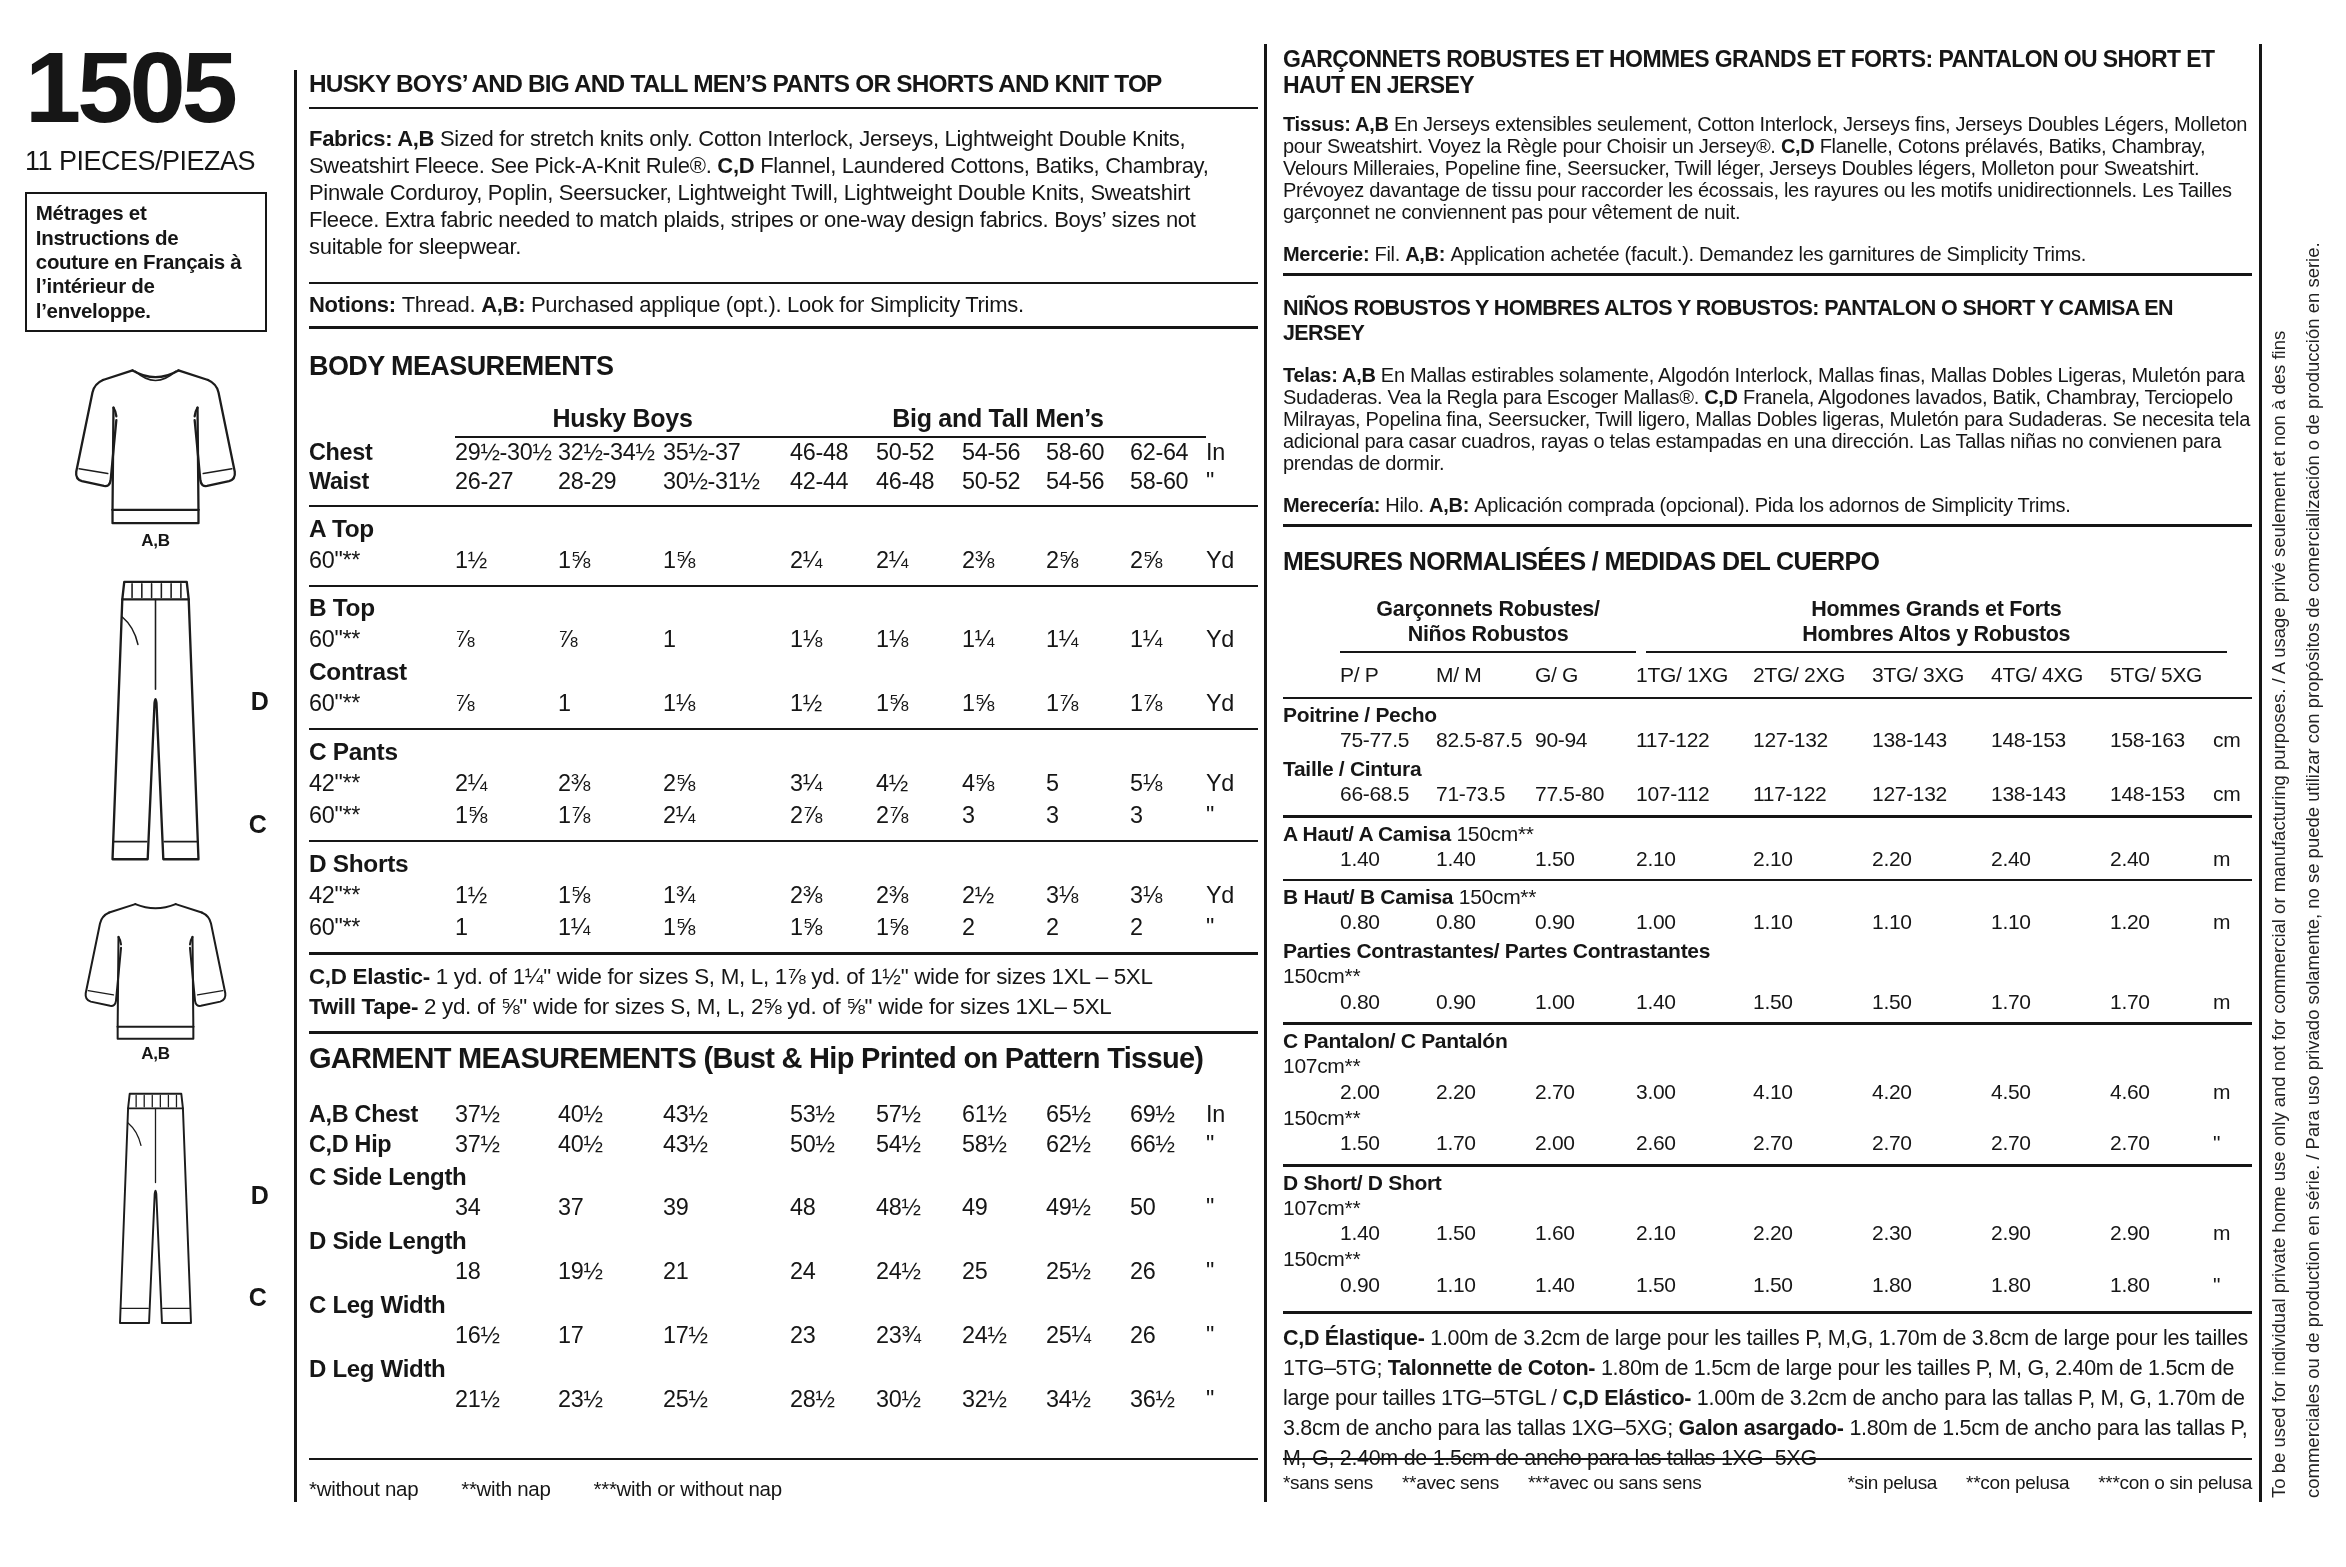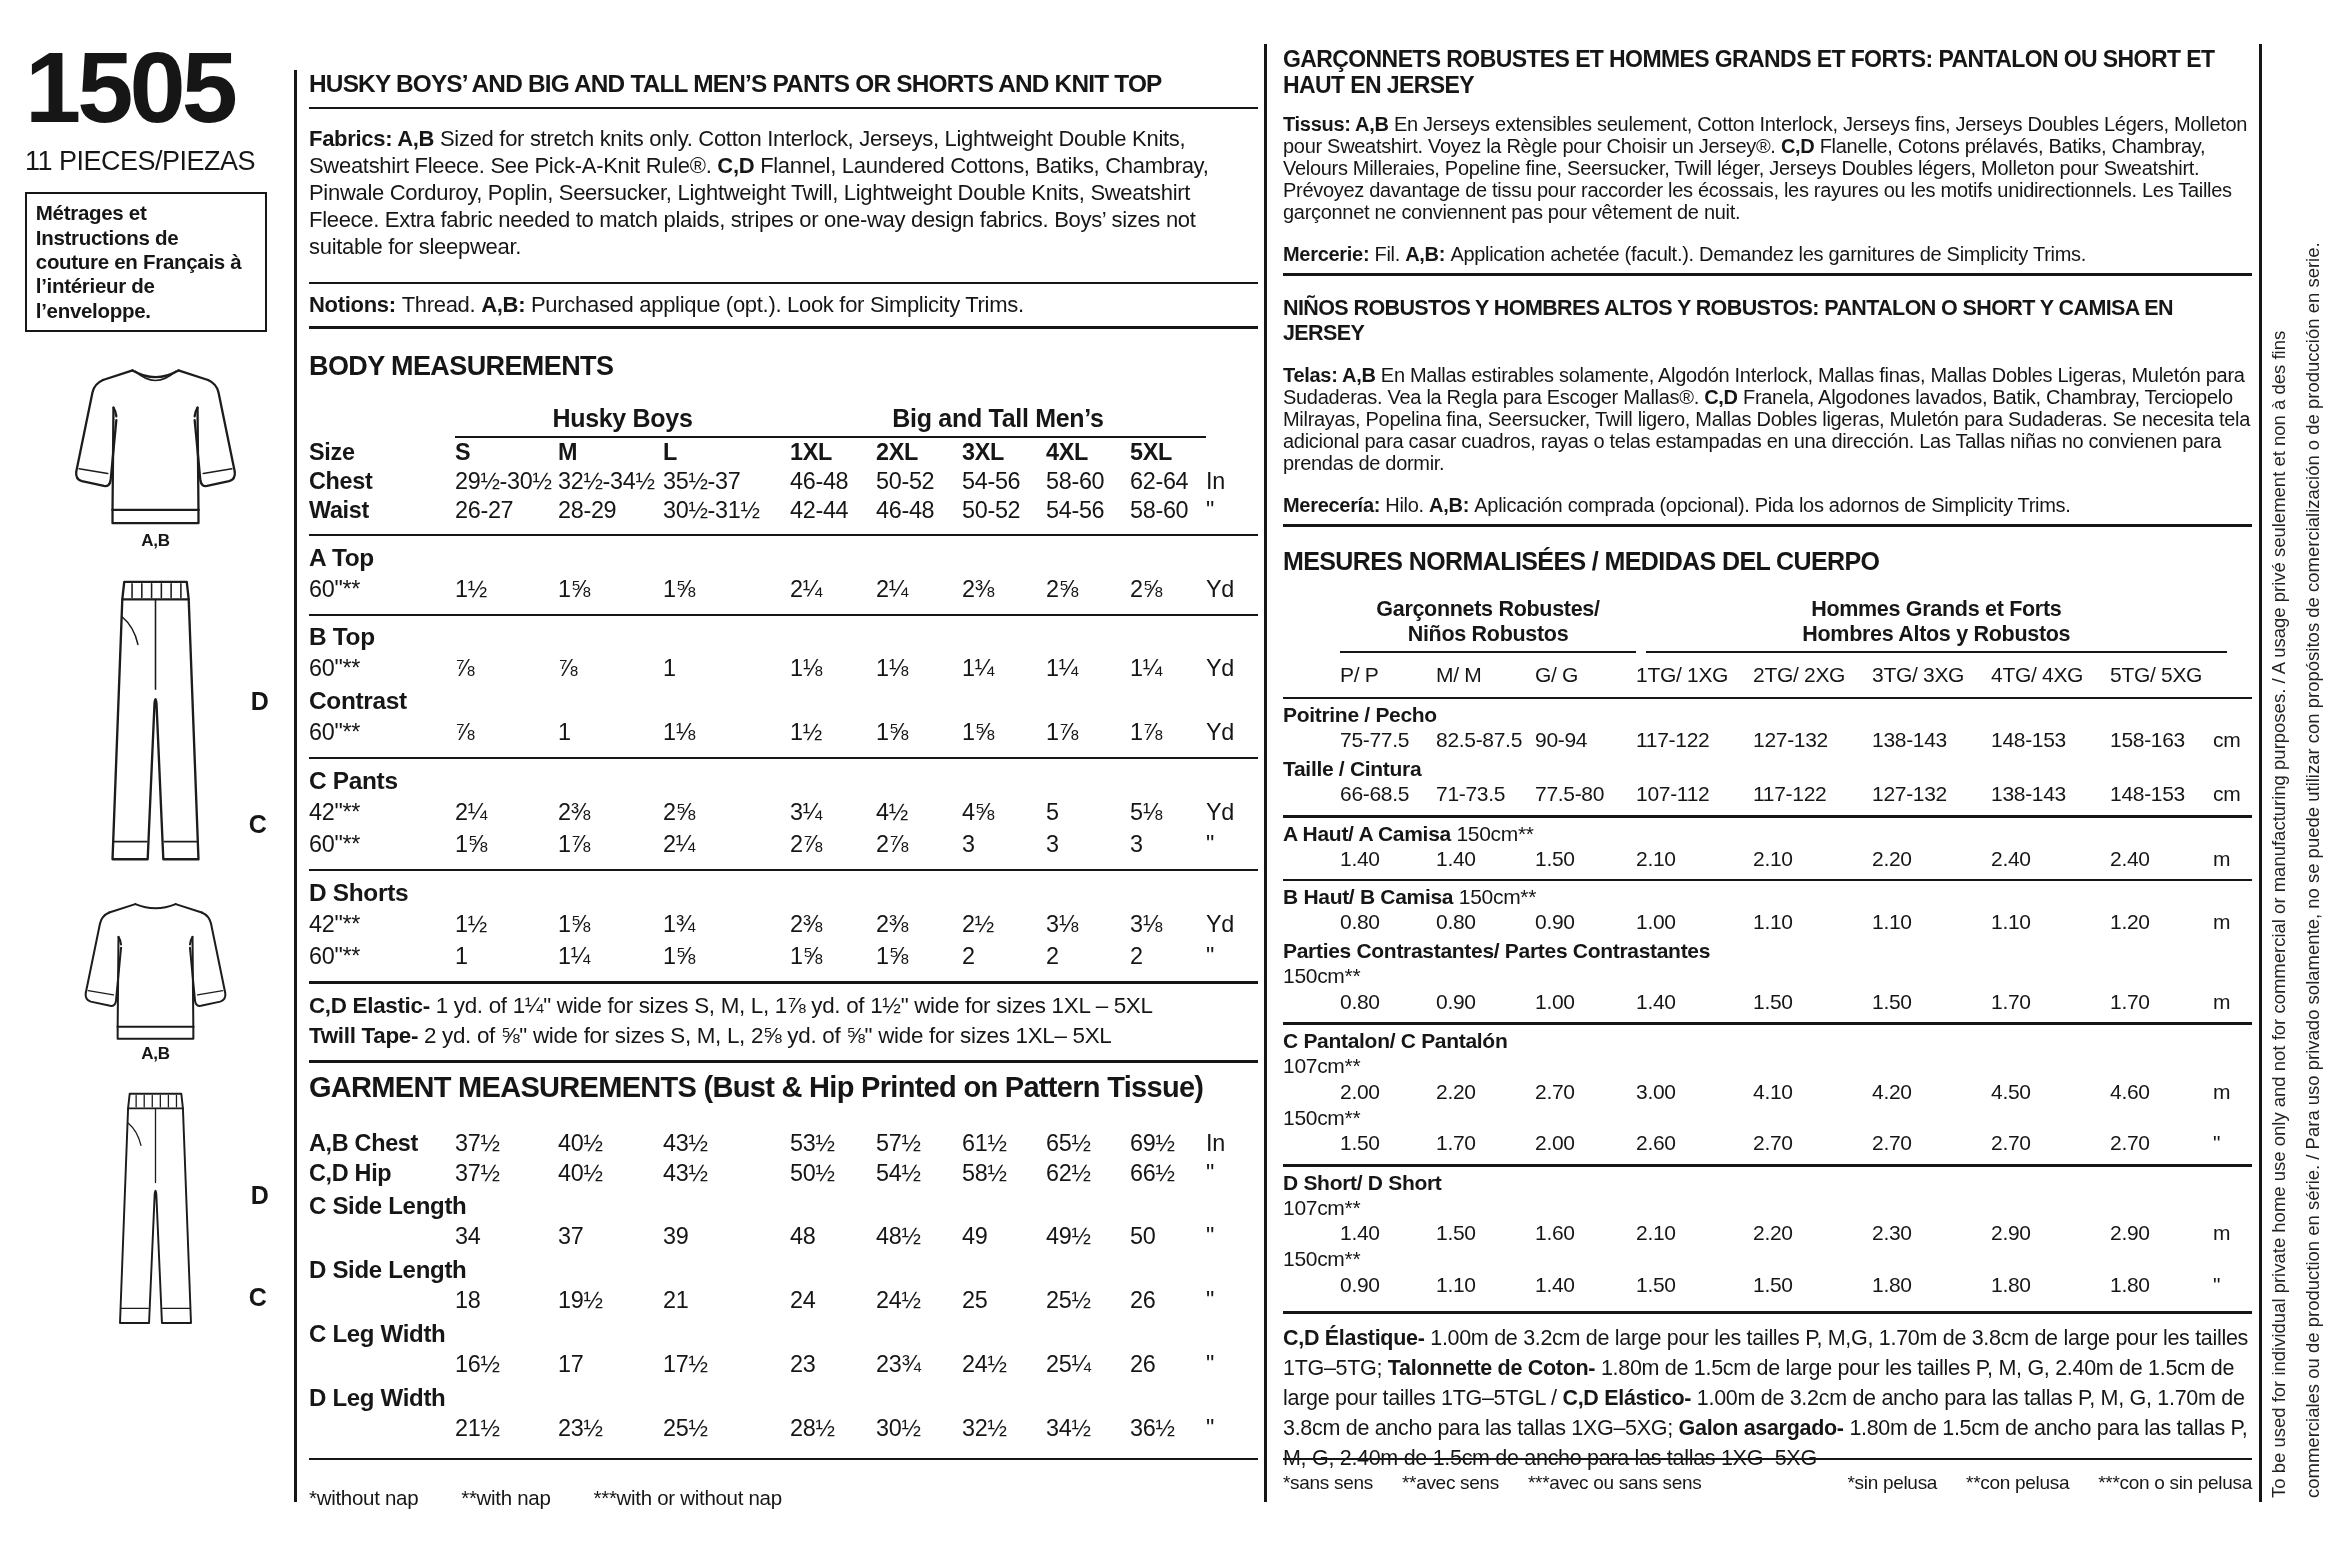--- a/index.html
+++ b/index.html
@@ -41,21 +41,21 @@
   .waist-row{padding-bottom:8.8px;border-bottom:2.9px solid #161616;}
   .ysec{padding:4.9px 0 8.8px;border-bottom:2.9px solid #161616;}
   .ysec.thick{border-bottom-width:3.9px;}
   .ylabel{font-size:24.4px;font-weight:700;line-height:30px;margin-top:2px;}
   .yrow{line-height:32px;}
   .en-elastic{padding:7.8px 0 8.8px;border-bottom:3.9px solid #161616;font-size:22.4px;line-height:30px;}
   .garment-h{font-size:29px;font-weight:700;margin-top:7.8px;letter-spacing:-0.7px;}
   .g-inline{line-height:30px;}
   .gsec-label{font-size:24px;font-weight:700;line-height:29px;margin-top:2.9px;}
   .gsec-row{line-height:32px;}
-  .en-foot{position:absolute;left:0;top:1414px;width:100%;border-top:2.9px solid #161616;padding-top:26px;font-size:20.5px;}
+  .en-foot{position:absolute;left:0;top:1414px;width:100%;border-top:2.9px solid #161616;padding-top:17px;font-size:20.5px;}
   .foot .c{margin-right:43px;white-space:nowrap;}
 
   
   .col-fr{position:absolute;left:1283px;top:44px;width:969px;height:1458px;}
   .fr-title{font-size:23px;font-weight:700;line-height:26px;letter-spacing:-0.6px;margin-top:2px;}
   .fr-para{font-size:20px;line-height:22px;margin-top:1px;}
   .fr-seal{padding-bottom:7.8px;border-bottom:3.9px solid #161616;}
   .es-title{font-size:21.5px;font-weight:700;margin-top:6.8px;letter-spacing:-0.6px;}
   .fr-h2{font-size:25px;font-weight:700;margin-top:8.8px;letter-spacing:-0.6px;}
   .grid-fr{display:grid;grid-template-columns:96px 99px 101px 117px 119px 119px 119px 103px 1fr;
@@ -172,32 +172,20 @@
     <h1 class="en-title">HUSKY BOYS’ AND BIG AND TALL MEN’S PANTS OR SHORTS AND KNIT TOP</h1>
     <p class="en-para"><b>Fabrics: A,B </b><span>Sized for stretch knits only. Cotton Interlock, Jerseys, Lightweight Double Knits, Sweatshirt Fleece. See Pick-A-Knit Rule®. </span><b>C,D </b><span>Flannel, Laundered Cottons, Batiks, Chambray, Pinwale Corduroy, Poplin, Seersucker, Lightweight Twill, Lightweight Double Knits, Sweatshirt Fleece. Extra fabric needed to match plaids, stripes or one-way design fabrics. Boys’ sizes not suitable for sleepwear.</span></p>
     <p class="en-para en-notions"><b>Notions: </b><span>Thread. </span><b>A,B: </b><span>Purchased applique (opt.). Look for Simplicity Trims.</span></p>
 
     <h2 class="en-h2">BODY MEASUREMENTS</h2>
 
     <div class="grid-en ghead-en">
       <span class="gspan s3">Husky Boys</span>
       <span class="gspan s5">Big and Tall Men’s</span>
     </div>
-    <div class="grid-en row-bold">
-        <span class="c">Size</span>
-        <span class="c">S</span>
-        <span class="c">M</span>
-        <span class="c">L</span>
-        <span class="c">1XL</span>
-        <span class="c">2XL</span>
-        <span class="c">3XL</span>
-        <span class="c">4XL</span>
-        <span class="c">5XL</span>
-        <span class="c"></span>
-      </div>
     <div class="grid-en lbl-bold">
         <span class="c">Chest</span>
         <span class="c">29½-30½</span>
         <span class="c">32½-34½</span>
         <span class="c">35½-37</span>
         <span class="c">46-48</span>
         <span class="c">50-52</span>
         <span class="c">54-56</span>
         <span class="c">58-60</span>
         <span class="c">62-64</span>

